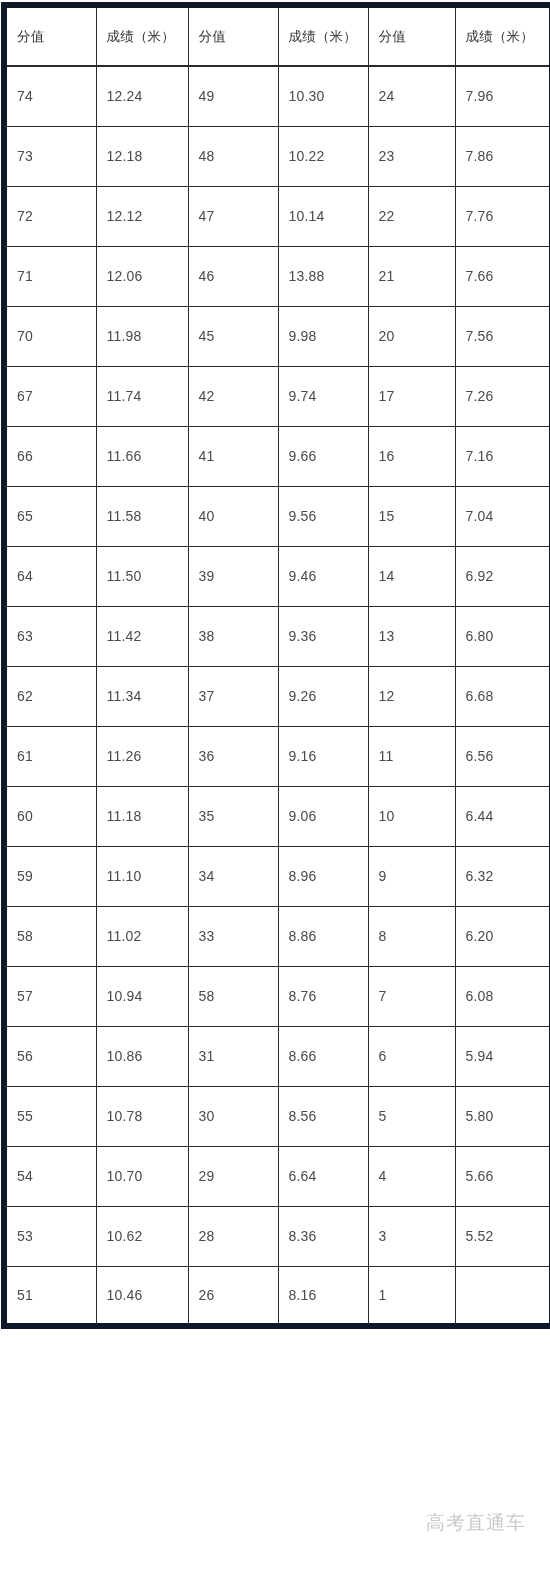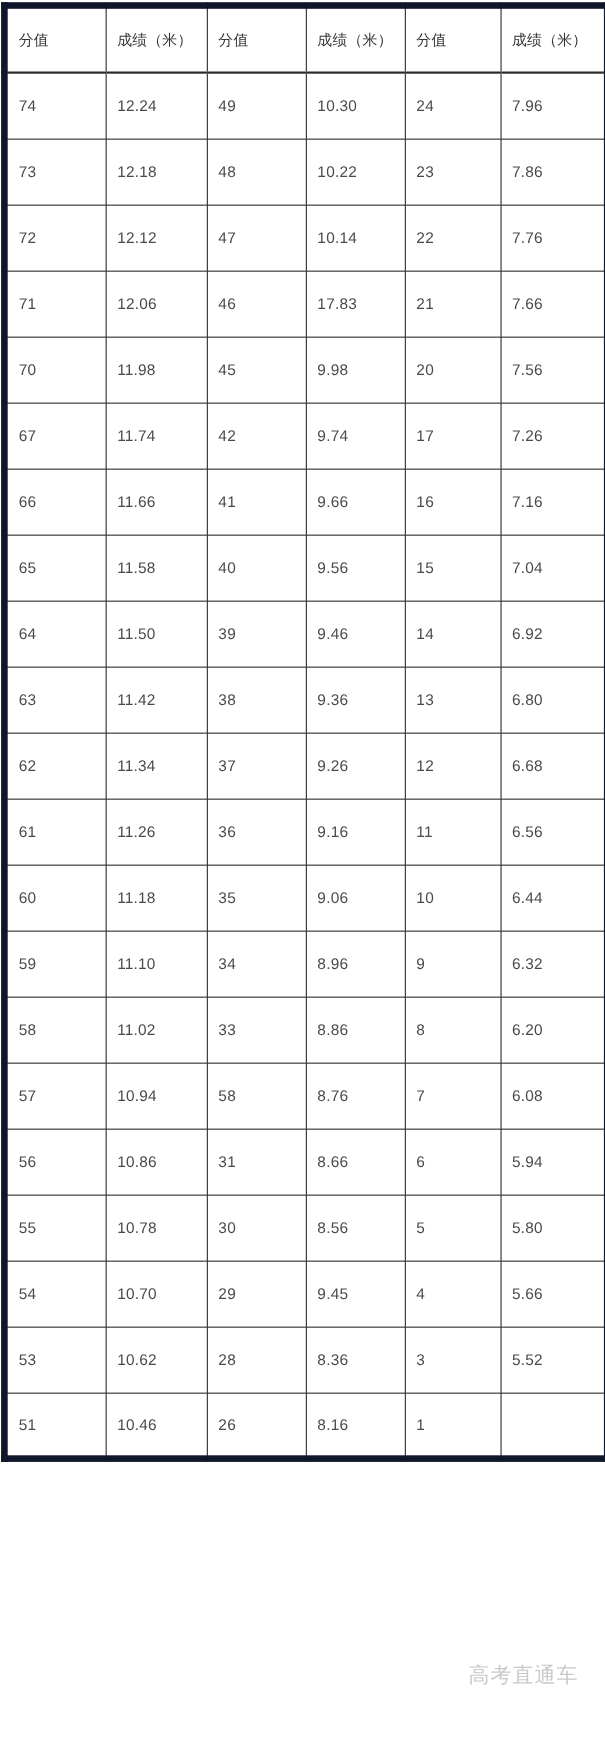--- a/index.html
+++ b/index.html
@@ -121,21 +121,21 @@
           <td>12.12</td>
           <td>47</td>
           <td>10.14</td>
           <td>22</td>
           <td>7.76</td>
         </tr>
         <tr>
           <td>71</td>
           <td>12.06</td>
           <td>46</td>
-          <td>17.83</td>
+          <td>13.88</td>
           <td>21</td>
           <td>7.66</td>
         </tr>
         <tr>
           <td>70</td>
           <td>11.98</td>
           <td>45</td>
           <td>9.98</td>
           <td>20</td>
           <td>7.56</td>
@@ -241,21 +241,21 @@
           <td>10.78</td>
           <td>30</td>
           <td>8.56</td>
           <td>5</td>
           <td>5.80</td>
         </tr>
         <tr>
           <td>54</td>
           <td>10.70</td>
           <td>29</td>
-          <td>9.45</td>
+          <td>6.64</td>
           <td>4</td>
           <td>5.66</td>
         </tr>
         <tr>
           <td>53</td>
           <td>10.62</td>
           <td>28</td>
           <td>8.36</td>
           <td>3</td>
           <td>5.52</td>

